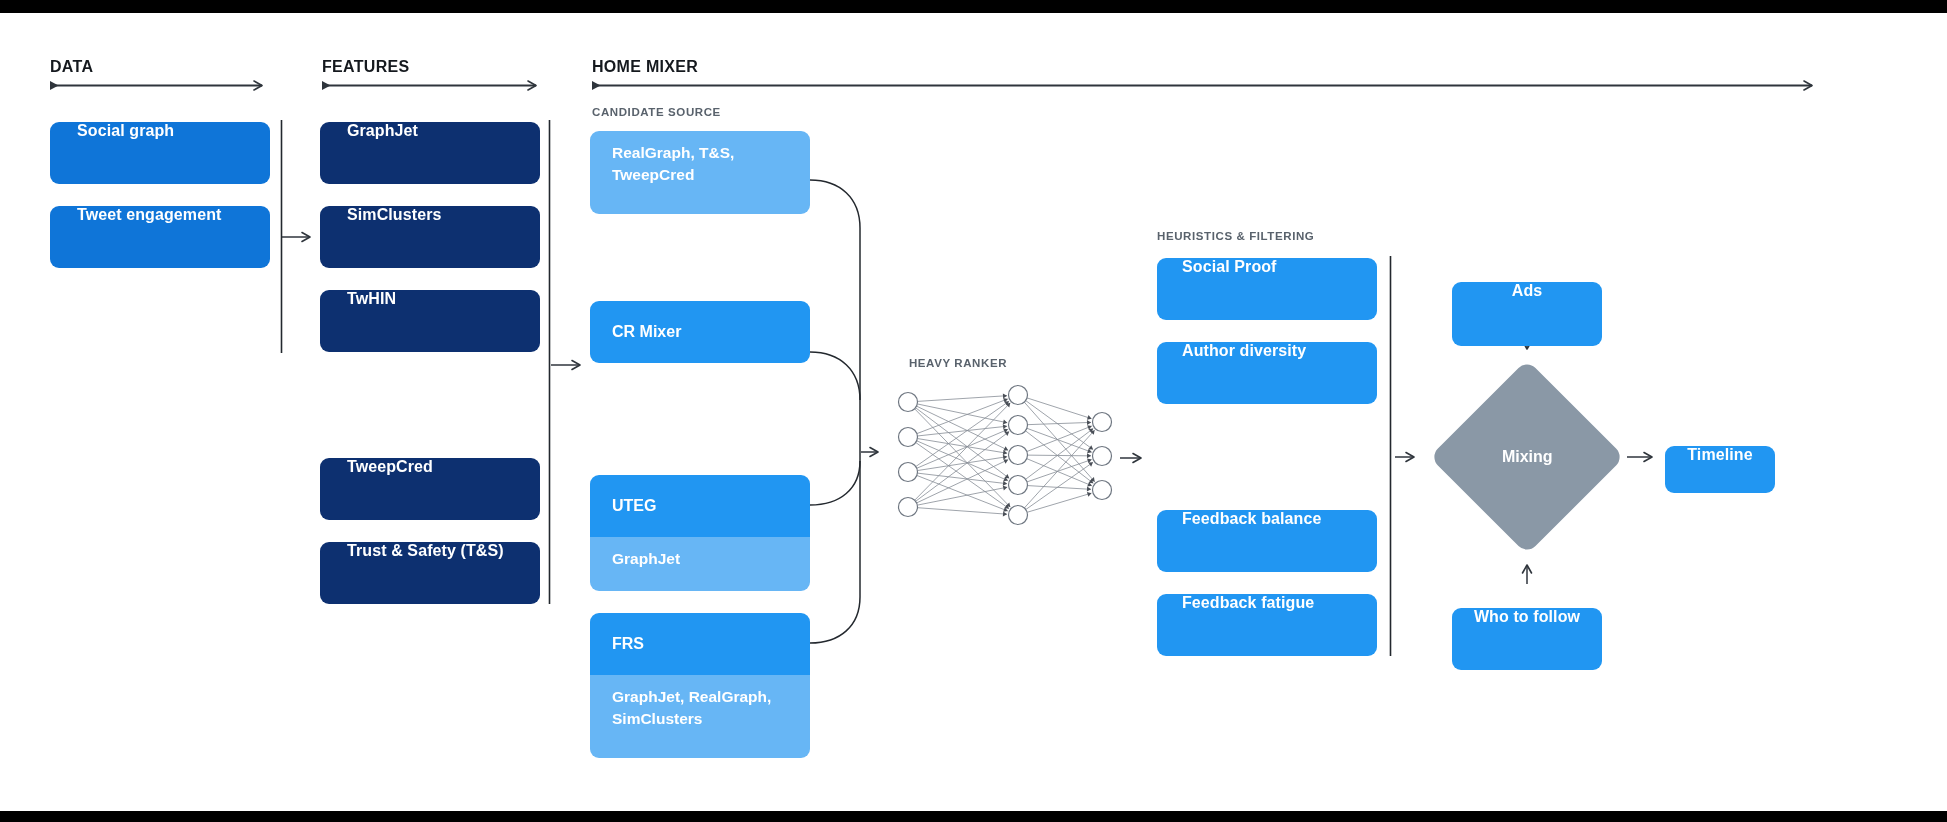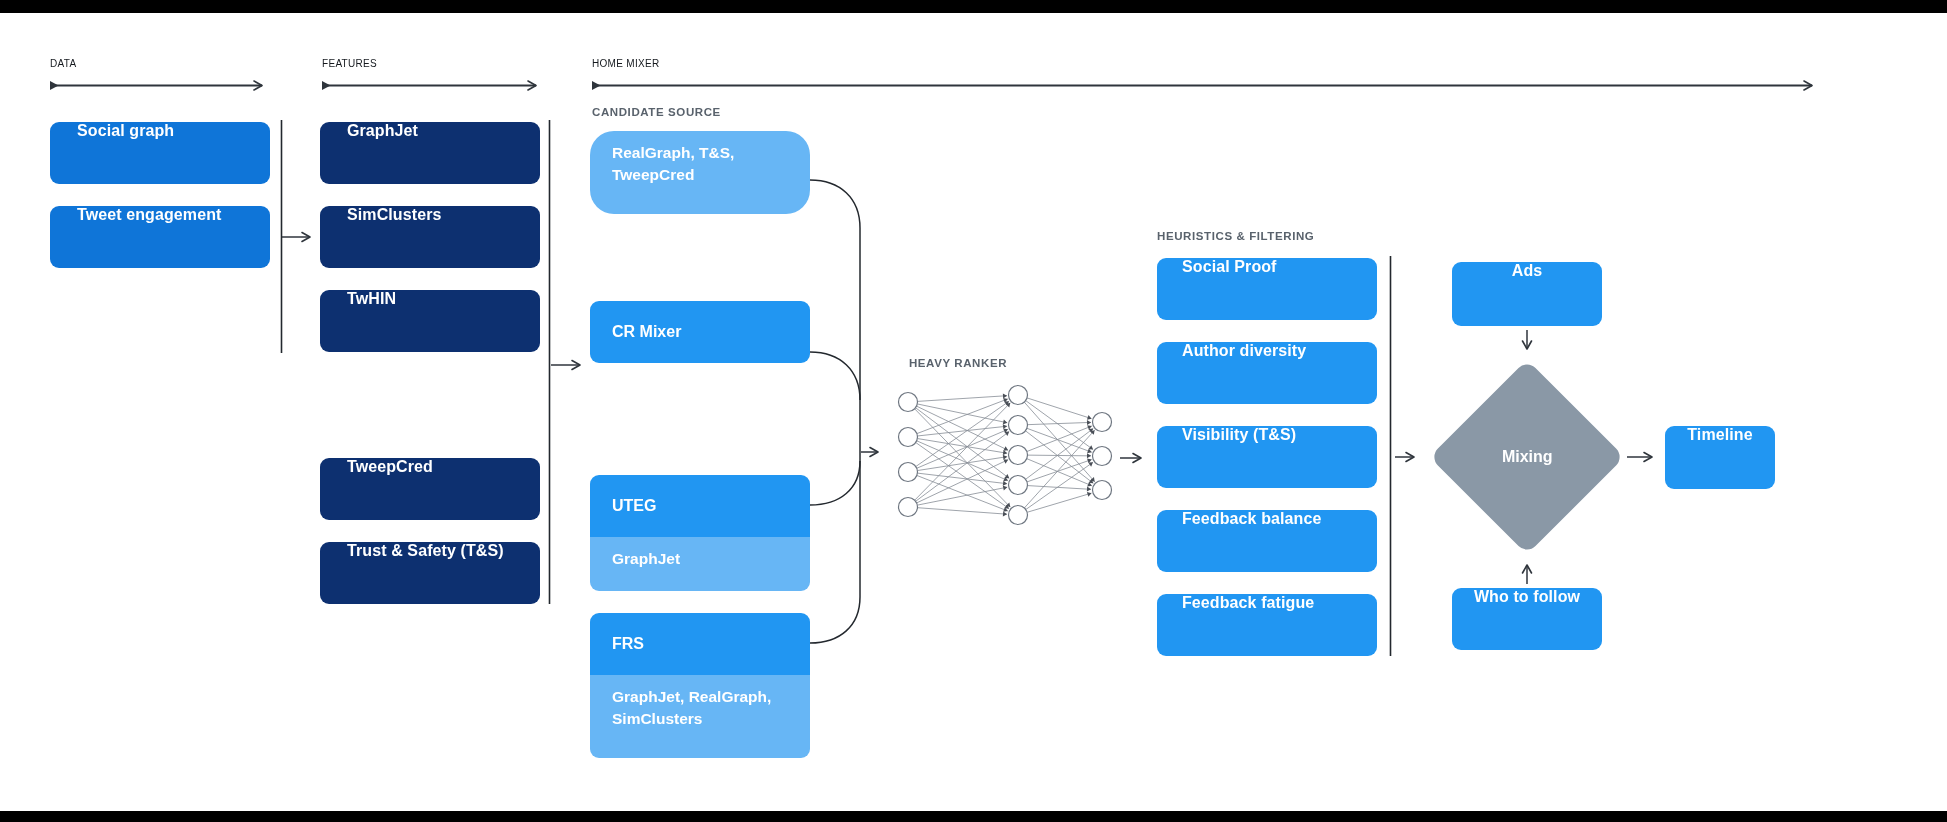--- a/index.html
+++ b/index.html
@@ -4,28 +4,28 @@
 <style>
   :root{
     --data_blue:#0f75d8; --features_navy:#0d3070; --bright_blue:#2196f2;
     --sub_blue:#67b6f5; --diamond_gray:#8a98a6; --line_dark:#2f353c;
     --label_dark:#15191e; --label_gray:#59626c; --bar_black:#000000;
   }
   html,body{margin:0;padding:0;background:#fff;}
   #stage{position:relative;width:1947px;height:822px;background:#fff;overflow:hidden;
          font-family:"Liberation Sans","DejaVu Sans",sans-serif;}
   .bar{position:absolute;left:0;width:1947px;background:var(--bar_black);}
-  .sec-label{position:absolute;font-size:10px;font-weight:400;color:var(--label_dark);letter-spacing:.3px;}
+  .sec-label{position:absolute;font-size:16px;font-weight:700;color:var(--label_dark);letter-spacing:.3px;}
   .sub-label{position:absolute;font-size:11.5px;font-weight:700;color:var(--label_gray);letter-spacing:.6px;}
   .box{position:absolute;width:220px;height:62px;border-radius:9px;display:flex;align-items:flex-start;
        padding-left:27px;box-sizing:border-box;color:#fff;font-size:16px;font-weight:600;letter-spacing:.1px;}
   .c-data{background:var(--data_blue);}
   .c-nav{background:var(--features_navy);}
   .c-blue{background:var(--bright_blue);}
-  .center{justify-content:center;padding-left:0;}
+  .center{justify-content:center;padding-left:0;margin-top:20px;}
   .cand{position:absolute;left:590px;width:220px;border-radius:9px;overflow:hidden;}
   .cand-head{height:62px;background:var(--bright_blue);display:flex;align-items:center;
              padding-left:22px;color:#fff;font-size:16px;font-weight:600;}
   .cand-sub{background:var(--sub_blue);padding:11px 18px 0 22px;color:#fff;font-size:15.5px;
             font-weight:600;line-height:21.5px;box-sizing:border-box;}
   .diamond{position:absolute;left:1458px;top:388px;width:138px;height:138px;background:var(--diamond_gray);
            border-radius:12px;transform:rotate(45deg);display:flex;align-items:center;justify-content:center;}
   .diamond span{transform:rotate(-45deg);color:#fff;font-size:16px;font-weight:600;}
   svg#wires{position:absolute;left:0;top:0;pointer-events:none;}
 </style>
@@ -150,21 +150,21 @@
     <span>TwHIN</span>
     </div>
   <div class="box c-nav" style="left:320px;top:458px;">
     <span>TweepCred</span>
     </div>
   <div class="box c-nav" style="left:320px;top:542px;">
     <span>Trust &amp; Safety (T&amp;S)</span>
     </div>
 
   <div class="cand" style="top:131px;">
-    <div class="cand-sub" style="height:83px;border-radius:24px;">
+    <div class="cand-sub" style="height:83px;">
       <div>RealGraph, T&amp;S,</div>
       <div>TweepCred</div>
     </div>
   </div>
   <div class="cand" style="top:301px;">
     <div class="cand-head">CR Mixer</div>
   </div>
   <div class="cand" style="top:475px;">
     <div class="cand-head">UTEG</div>
     <div class="cand-sub" style="height:54px;">
@@ -178,36 +178,33 @@
       <div>SimClusters</div>
     </div>
   </div>
 
   <div class="box c-blue" style="left:1157px;top:258px;padding-left:25px;">
     <span>Social Proof</span>
     </div>
   <div class="box c-blue" style="left:1157px;top:342px;padding-left:25px;">
     <span>Author diversity</span>
     </div>
-  <div class="box c-blue" style="left:1157px;top:426px;padding-left:25px;">
-    <span>Visibility (T&amp;S)</span>
-    </div>
   <div class="box c-blue" style="left:1157px;top:510px;padding-left:25px;">
     <span>Feedback balance</span>
     </div>
   <div class="box c-blue" style="left:1157px;top:594px;padding-left:25px;">
     <span>Feedback fatigue</span>
     </div>
 
   <div class="box c-blue center" style="left:1452px;top:262px;width:150px;height:64px;">
     <span>Ads</span>
     </div>
   <div class="diamond">
     <span>Mixing</span>
     </div>
   <div class="box c-blue center" style="left:1452px;top:588px;width:150px;">
     <span>Who to follow</span>
     </div>
-  <div class="box c-blue center" style="left:1665px;top:426px;width:110px;height:63px;">
+  <div class="box c-blue center" style="left:1665px;top:426px;width:110px;height:47px;">
     <span>Timeline</span>
     </div>
 
 </div>
 
 </body></html>

